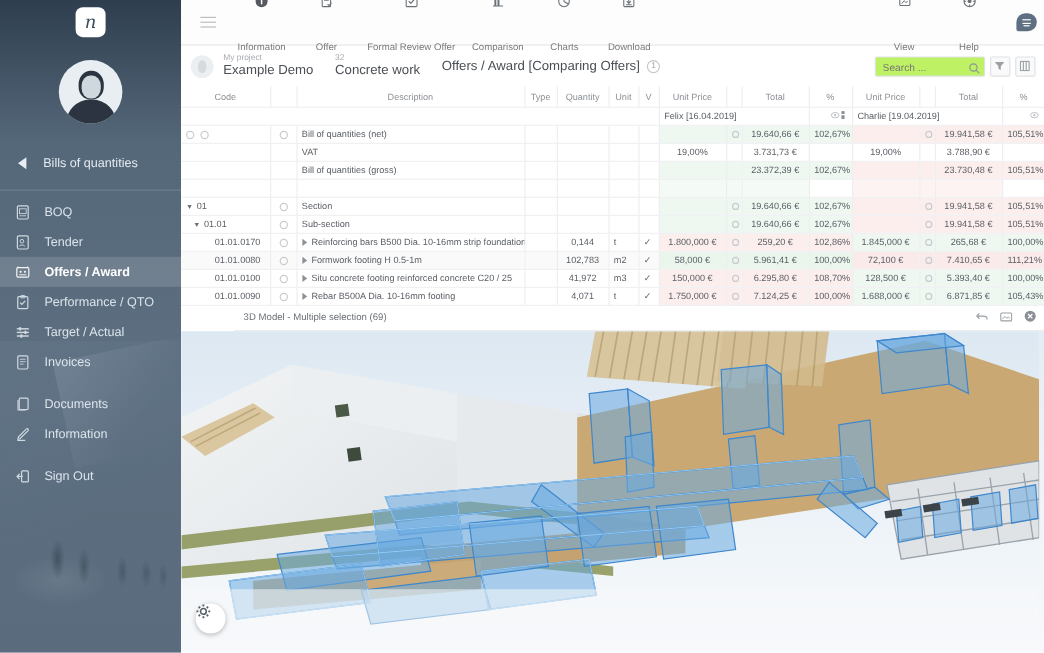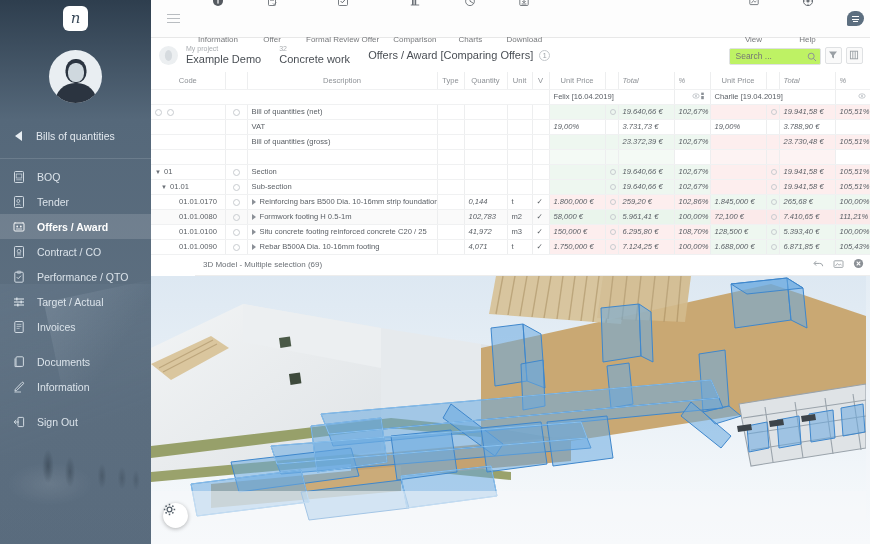--- a/index.html
+++ b/index.html
@@ -137,21 +137,21 @@
   .c-gear1  { width: 22px; text-align: center; }
   .c-desc   { width: 190px; }
   .c-type   { width: 27px; }
   .c-qty    { width: 43px; text-align: right; }
   .c-unit   { width: 25px; }
   .c-v      { width: 17px; text-align: center; }
   .c-up     { width: 56px; text-align: right; }
   .c-gear2  { width: 13px; text-align: center; }
   .c-tot    { width: 56px; text-align: right; }
   .c-pct    { width: 36px; text-align: right; }
-  .num { text-align: left; font-style: italic; }
+  .num { text-align: center; }
   .bold { font-weight: bold; color: #3e444a; }
   .pct { color: #9097a0; }
   .tint-g { background: #eef7f0; }
   .tint-r { background: #fdeeee; }
   .tint-g2 { background: #f4faf5; }
   .tint-r2 { background: #fdf3f3; }
   .row-alt td { background: #fafafa; }
   .row-alt td.tint-g { background: #eaf5ec; }
   .row-alt td.tint-r { background: #fbeaea; }
   .offer-name { font-size: 9px; color: #3f444a; font-weight: bold; padding-left: 5px; }
@@ -240,31 +240,20 @@
               <circle cx="5.2" cy="6.5" r=".9" fill="#fff"></circle>
               <circle cx="8.8" cy="6.5" r=".9" fill="#fff"></circle>
               <line x1="4" y1="9" x2="10" y2="9" stroke="#fff" stroke-width=".8"></line>
               <line x1="3" y1="2" x2="3" y2="3.4" stroke="#fff" stroke-width=".8"></line>
               <line x1="11" y1="2" x2="11" y2="3.4" stroke="#fff" stroke-width=".8"></line>
             </svg>
           </span>
         <span>Offers / Award</span>
       </div>
 
-      <div class="nav-item">
-        <span class="ic">
-            <svg width="14" height="14" viewBox="0 0 14 14">
-              <rect x="2.5" y="1.5" width="9" height="11" rx="1" fill="none" stroke="#dbe3ea" stroke-width="1"></rect>
-              <circle cx="7" cy="6.2" r="1.8" fill="none" stroke="#dbe3ea" stroke-width=".8"></circle>
-              <line x1="6" y1="8" x2="6" y2="10.5" stroke="#dbe3ea" stroke-width=".8"></line>
-              <line x1="8" y1="8" x2="8" y2="10.5" stroke="#dbe3ea" stroke-width=".8"></line>
-            </svg>
-          </span>
-        <span>Contract / CO</span>
-      </div>
 
       <div class="nav-item">
         <span class="ic">
             <svg width="14" height="14" viewBox="0 0 14 14">
               <rect x="2.8" y="2.2" width="8.4" height="10" rx="1" fill="none" stroke="#dbe3ea" stroke-width="1"></rect>
               <rect x="5.2" y="1.2" width="3.6" height="2" rx=".5" fill="none" stroke="#dbe3ea" stroke-width=".8"></rect>
               <path d="M4.8 7.2l1.4 1.5 2.8-3" fill="none" stroke="#dbe3ea" stroke-width="1"></path>
             </svg>
           </span>
         <span>Performance / QTO</span>

